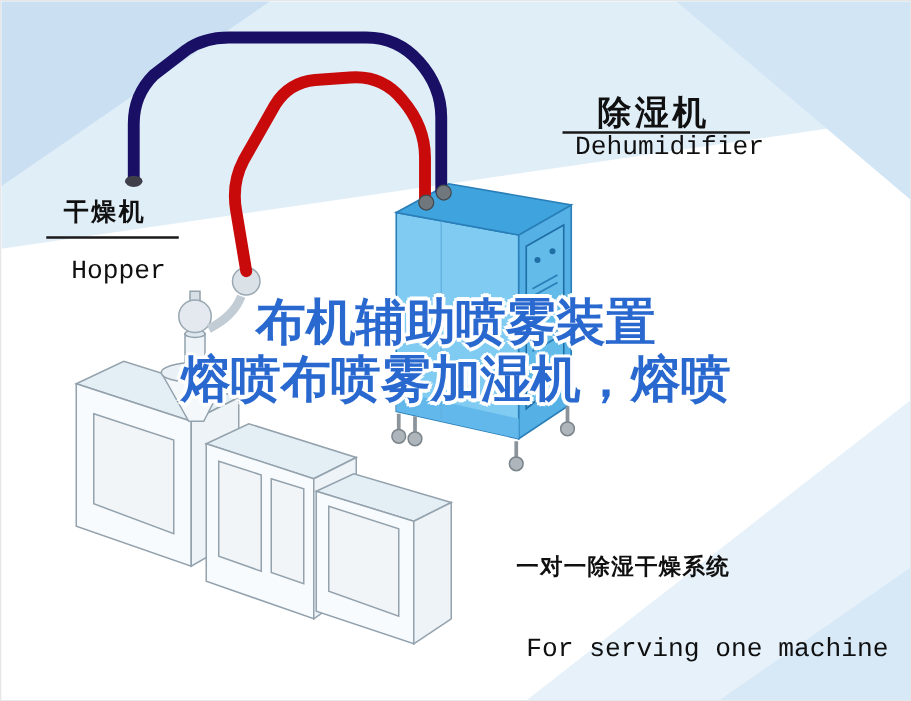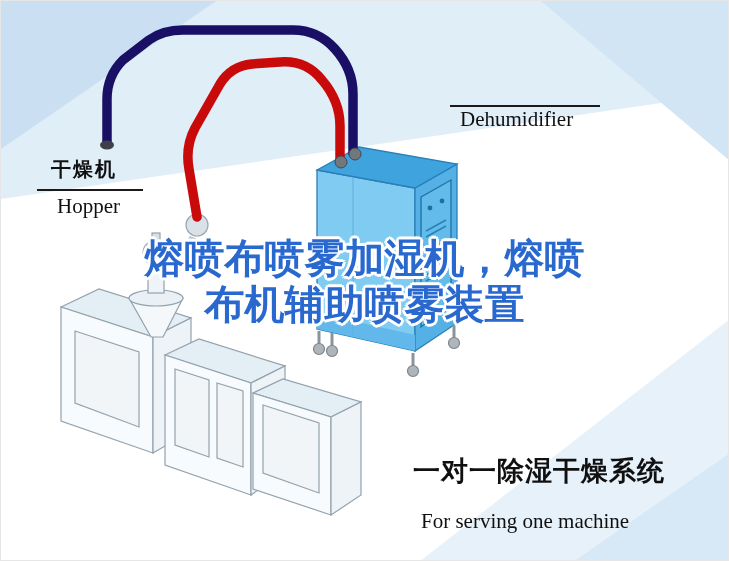--- a/index.html
+++ b/index.html
@@ -8,40 +8,40 @@
     width:729px;height:561px;
     overflow:hidden;
     background:#ffffff;
     font-family:"Liberation Sans",sans-serif;
     border:1px solid #e6e6e6;
     box-sizing:border-box;
   }
   .art{position:absolute;left:0;top:0;width:729px;height:561px;}
   .lbl{position:absolute;white-space:nowrap;color:#101010;}
   .lbl-cn{font-weight:bold;font-family:"Liberation Sans",sans-serif;}
-  .lbl-en{font-family:Liberation Serif, serif;}
+  .lbl-en{font-family:Liberation Mono, monospace;}
   .underline{position:absolute;height:2px;background:#1a1a1a;}
   .dryer-cn{left:50px;top:155px;font-size:20px;letter-spacing:2px;}
   .dryer-underline{left:36px;top:188px;width:106px;}
-  .dryer-en{left:56px;top:193px;font-size:21px;}
+  .dryer-en{left:56px;top:205px;font-size:21px;}
   .dehum-cn{left:477px;top:71px;font-size:27px;letter-spacing:3px;}
   .dehum-underline{left:449px;top:104px;width:150px;}
   .dehum-en{left:459px;top:106px;font-size:21px;}
   .main-title{
     position:absolute;left:0;right:0;top:234px;
     text-align:center;
     font-weight:bold;
     font-size:40px;
     line-height:1.15;
     color:var(--title-blue,#2969cf);
     text-shadow:
       -2px -2px 0 #fff, 2px -2px 0 #fff, -2px 2px 0 #fff, 2px 2px 0 #fff,
       -3px 0 0 #fff, 3px 0 0 #fff, 0 -3px 0 #fff, 0 3px 0 #fff;
   }
-  .caption-cn{left:412px;top:452px;font-size:27px;letter-spacing:1px;}
+  .caption-cn{left:412px;top:440px;font-size:18px;letter-spacing:1px;}
   .caption-en{left:420px;top:489px;font-size:21px;margin-top:19px;}
   .pipe{fill:none;stroke-linecap:round;stroke-linejoin:round;stroke-width:9.5px;}
   .pipe-red{stroke:var(--pipe-red,#c90a0a);}
   .pipe-navy{stroke:var(--pipe-navy,#191066);}
   .dh-front{fill:var(--machine-blue,#7fcbf2);}
   .bg-band{fill:var(--bg-tint,#e0eef8);}
 </style>
 </head>
 <body>
 
@@ -124,24 +124,25 @@
       <ellipse cx="106" cy="144" rx="7" ry="4.5" fill="#3f3f4a"></ellipse>
       <circle cx="340" cy="161" r="6" fill="#70777d" stroke="#44494e"></circle>
       <circle cx="354" cy="153" r="6" fill="#70777d" stroke="#44494e"></circle>
     </g>
   </svg>
 
   <div class="lbl lbl-cn dryer-cn">干燥机</div>
   <div class="underline dryer-underline"></div>
   <div class="lbl lbl-en dryer-en">Hopper</div>
 
+  <div class="lbl lbl-cn dehum-cn">除湿机</div>
   <div class="underline dehum-underline"></div>
   <div class="lbl lbl-en dehum-en">Dehumidifier</div>
 
   <div class="main-title">
+    <div>布机辅助喷雾装置</div>
     <div>熔喷布喷雾加湿机，熔喷</div>
-    <div>布机辅助喷雾装置</div>
   </div>
 
   <div class="lbl lbl-cn caption-cn">一对一除湿干燥系统</div>
   <div class="lbl lbl-en caption-en">For serving one machine</div>
 
 </div>
 
 </body></html>

